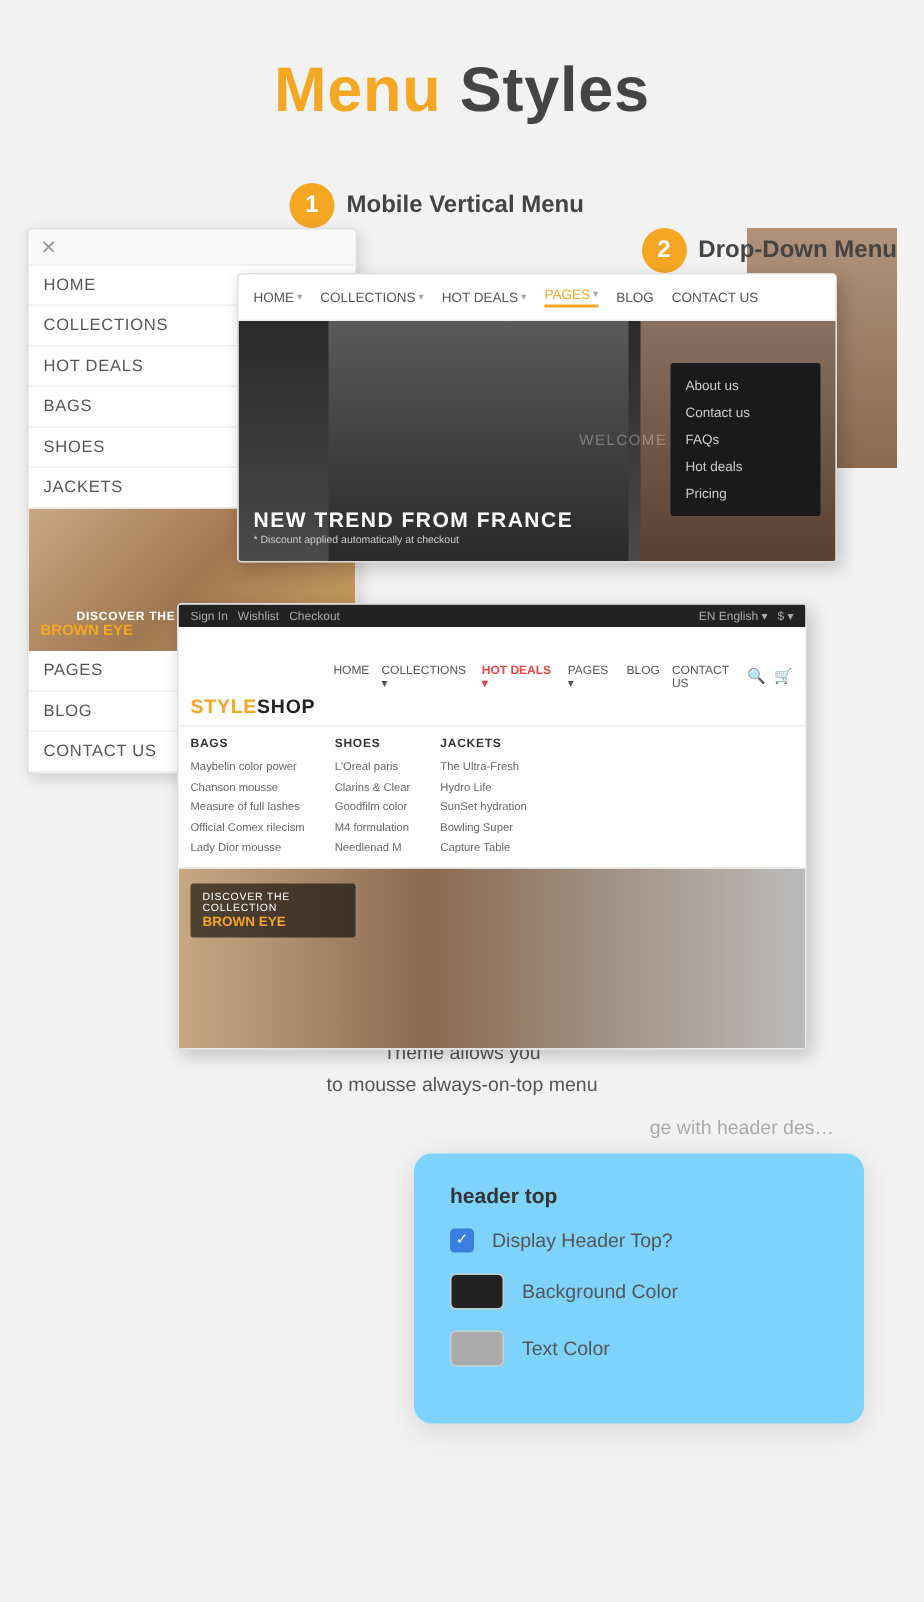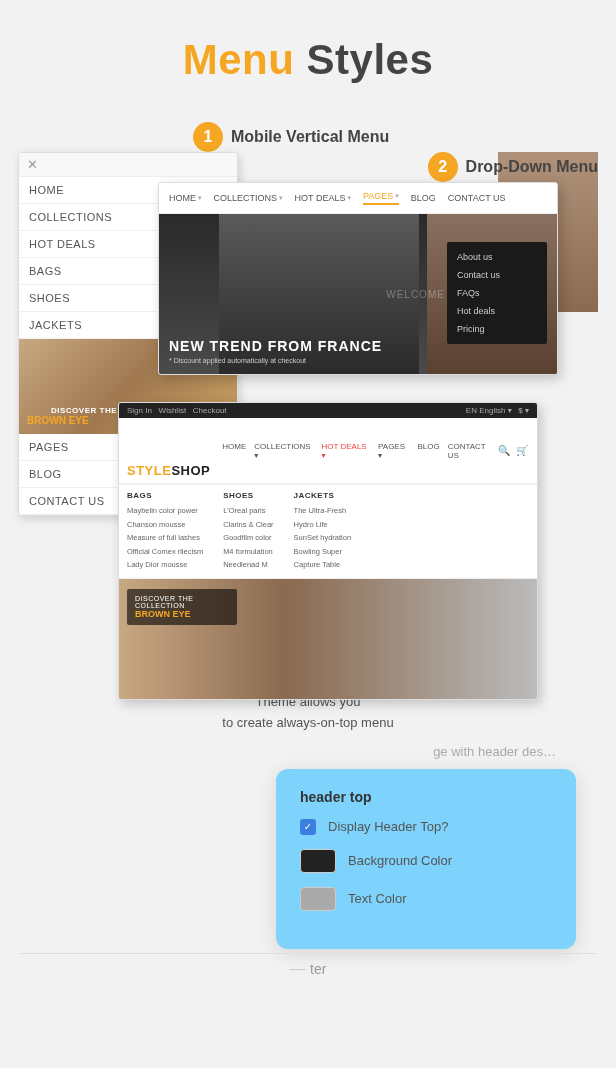--- a/index.html
+++ b/index.html
@@ -298,21 +298,21 @@
     }
     .mega-nav-bar .brand span { color: #f5a623; }
     .mega-nav-bar .nav-items {
       display: flex;
       gap: 8px;
       font-size: 8px;
       color: #555;
     }
     .mega-nav-bar .nav-items .nav-active {
       color: #e44;
-      font-weight: 400;
+      font-weight: 700;
     }
     .mega-nav-bar .nav-right {
       margin-left: auto;
       display: flex;
       gap: 6px;
       font-size: 10px;
       color: #888;
     }
     .mega-dropdown-panel {
       display: flex;
@@ -660,21 +660,21 @@
       </div>
     </div>
   </div>
 
 </div>
 
 <div class="bottom-section">
 
   <div class="bottom-text-area">
     <span>Theme allows you</span><br>
-    <span>to create always-on-top menu</span>
+    <span>to mousse always-on-top menu</span>
   </div>
 
   <div class="truncated-link">
     <span>ge with header des</span><span class="truncated-ellipsis">…</span>
   </div>
 
   <div class="settings-card">
     <div class="settings-card-title">header top</div>
 
     <div class="settings-row">
@@ -688,16 +688,13 @@
       <div class="color-swatch dark"></div>
       <span class="settings-row-label">Background Color</span>
     </div>
 
     <div class="settings-row">
       <div class="color-swatch gray"></div>
       <span class="settings-row-label">Text Color</span>
     </div>
   </div>
 
-  <div class="bottom-atter">
-    <span class="atter-dash">— </span><span>ter</span>
-  </div>
 </div>
 
 </body></html>

